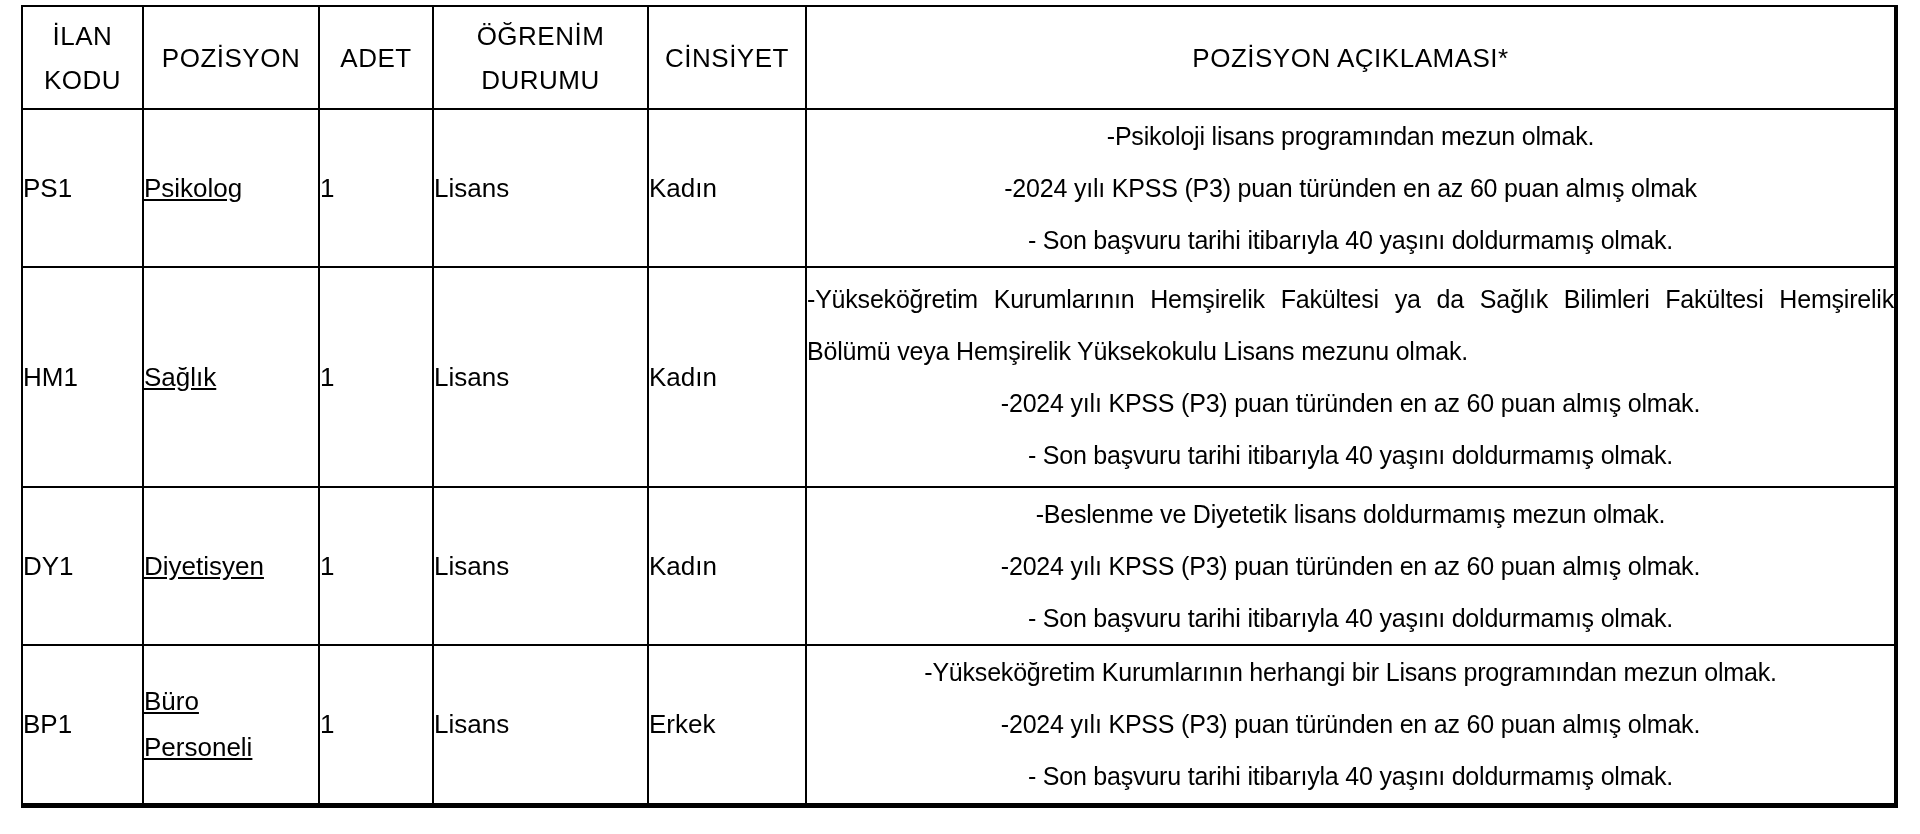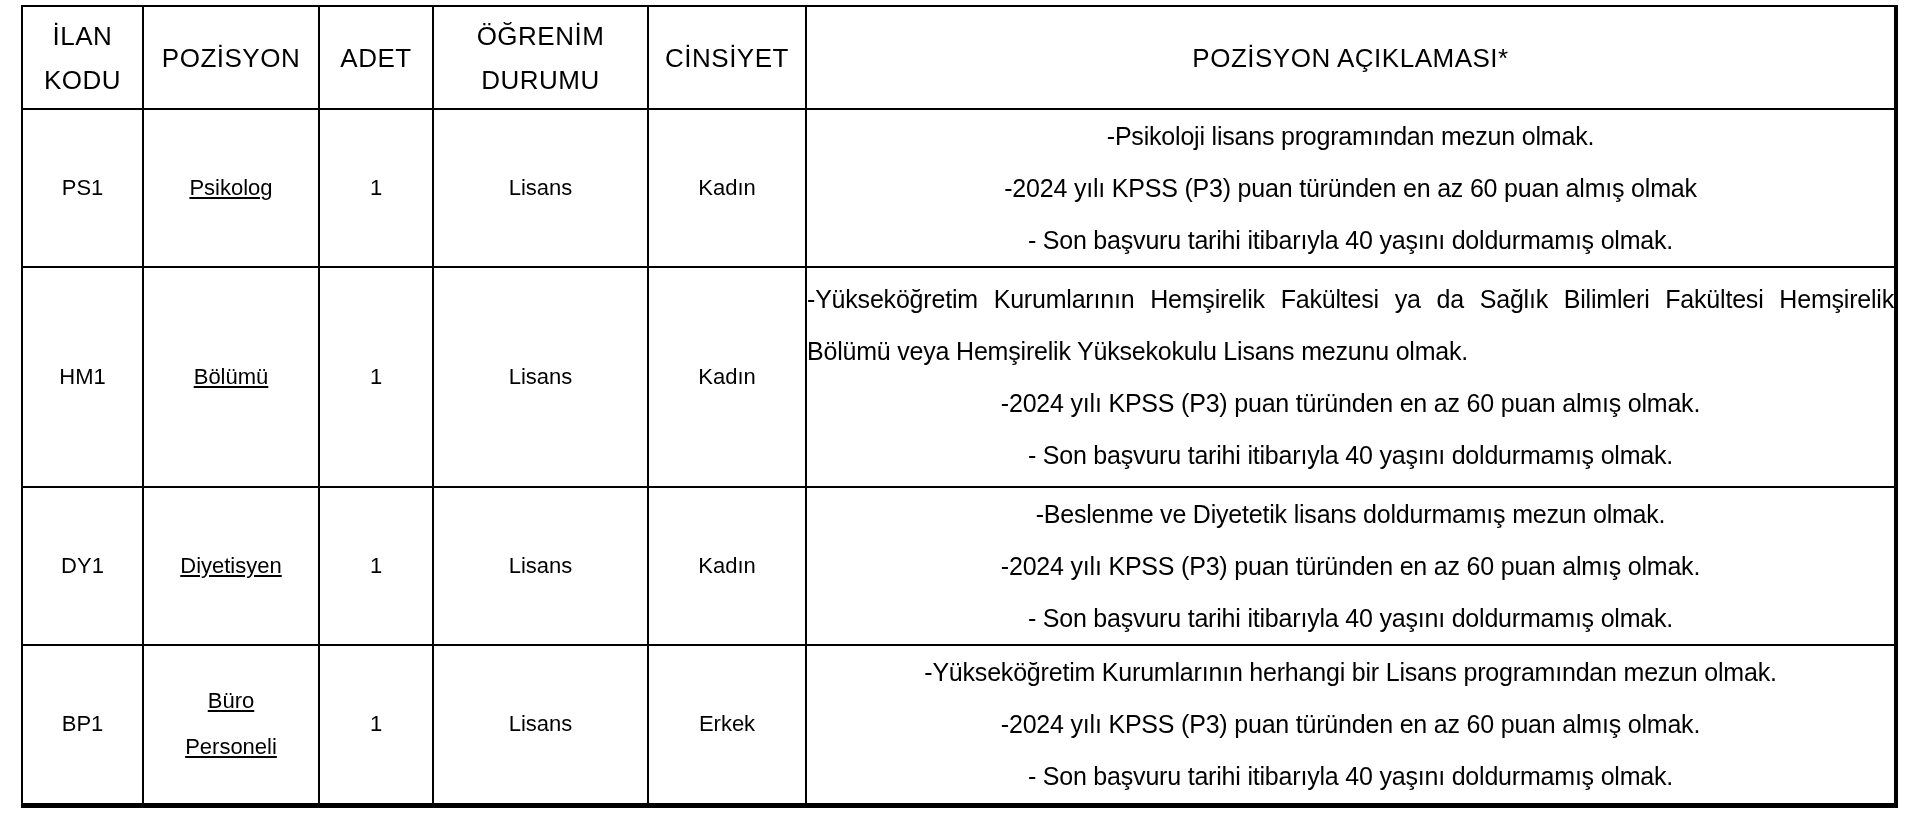--- a/index.html
+++ b/index.html
@@ -38,22 +38,22 @@
   table.jobs th {
     font-weight: normal;
     font-size: 26px;
     text-align: center;
     line-height: 44px;
     letter-spacing: 0.5px;
   }
   .hline { display: block; }
   
   td.c-center {
-    text-align: center;
-    font-size: 22px;
+    text-align: left;
+    font-size: 26px;
     line-height: 46px;
   }
   .pline { display: block; text-decoration: underline; }
   td.c-qual {
     text-align: left;
     font-size: 25px;
     padding: 6px 14px 6px 9px;
   }
   .qline {
     display: block;
@@ -115,21 +115,21 @@
       <td class="c-qual">
         <span class="qline">-Psikoloji lisans programından mezun olmak.</span>
         <span class="qline">-2024 yılı KPSS (P3) puan türünden en az 60 puan almış olmak</span>
         <span class="qline">- Son başvuru tarihi itibarıyla 40 yaşını doldurmamış olmak.</span>
       </td>
     </tr>
 
     <tr style="height:220px">
       <td class="c-center">HM1</td>
       <td class="c-center">
-        <span class="pline">Bölümü</span>
+        <span class="pline">Sağlık</span>
       </td>
       <td class="c-center">1</td>
       <td class="c-center">Lisans</td>
       <td class="c-center">Kadın</td>
       <td class="c-qual">
         <span class="qline justify">-Yükseköğretim Kurumlarının Hemşirelik Fakültesi ya da Sağlık Bilimleri Fakültesi Hemşirelik Bölümü veya Hemşirelik Yüksekokulu Lisans mezunu olmak.</span>
         <span class="qline">-2024 yılı KPSS (P3) puan türünden en az 60 puan almış olmak.</span>
         <span class="qline">- Son başvuru tarihi itibarıyla 40 yaşını doldurmamış olmak.</span>
       </td>
     </tr>

